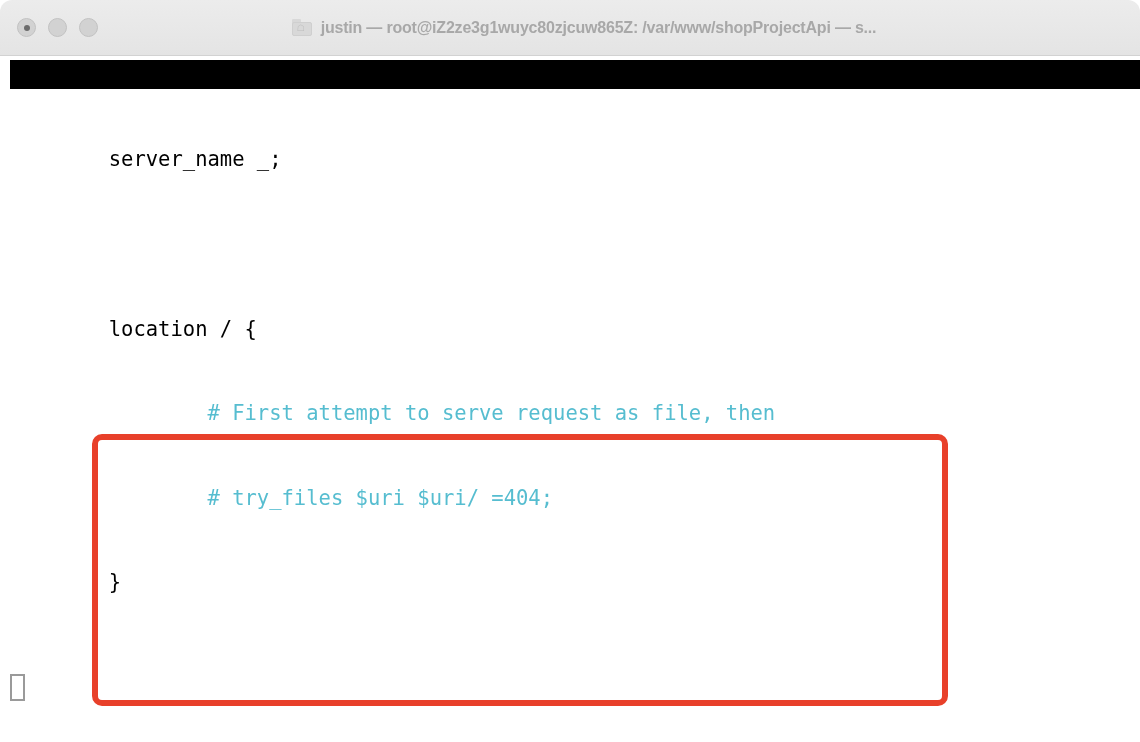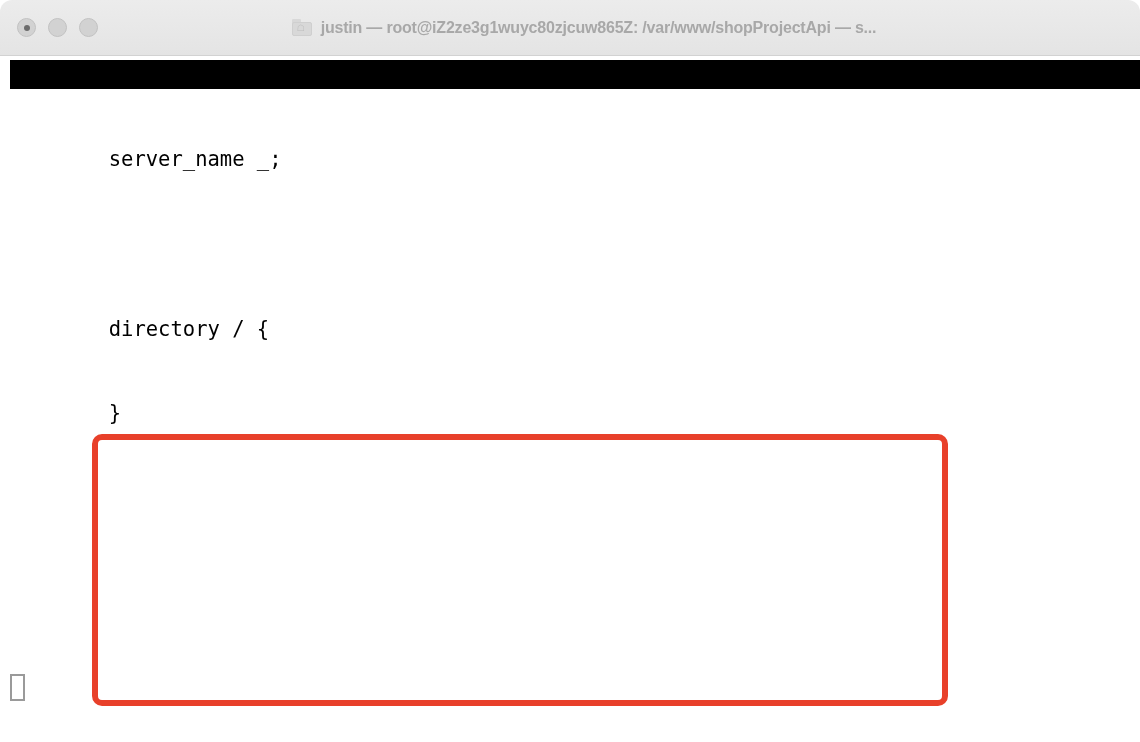--- a/index.html
+++ b/index.html
@@ -214,21 +214,23 @@
 
     <div class="nano-header">
       <span class="hv">GNU nano 4.8</span>
       <span class="hf">/etc/nginx/sites-available/default</span>
       <span class="hm">Modified</span>
     </div>
 
     <div class="code">
       <div class="line">        server_name _;</div>
       <div class="line"></div>
-      <div class="line">        directory / {</div>
+      <div class="line">        location / {</div>
+      <div class="line cmt">                # First attempt to serve request as file, then</div>
+      <div class="line cmt">                # try_files $uri $uri/ =404;</div>
       <div class="line">        }</div>
       
       
       
       
       
       
       
       
       

